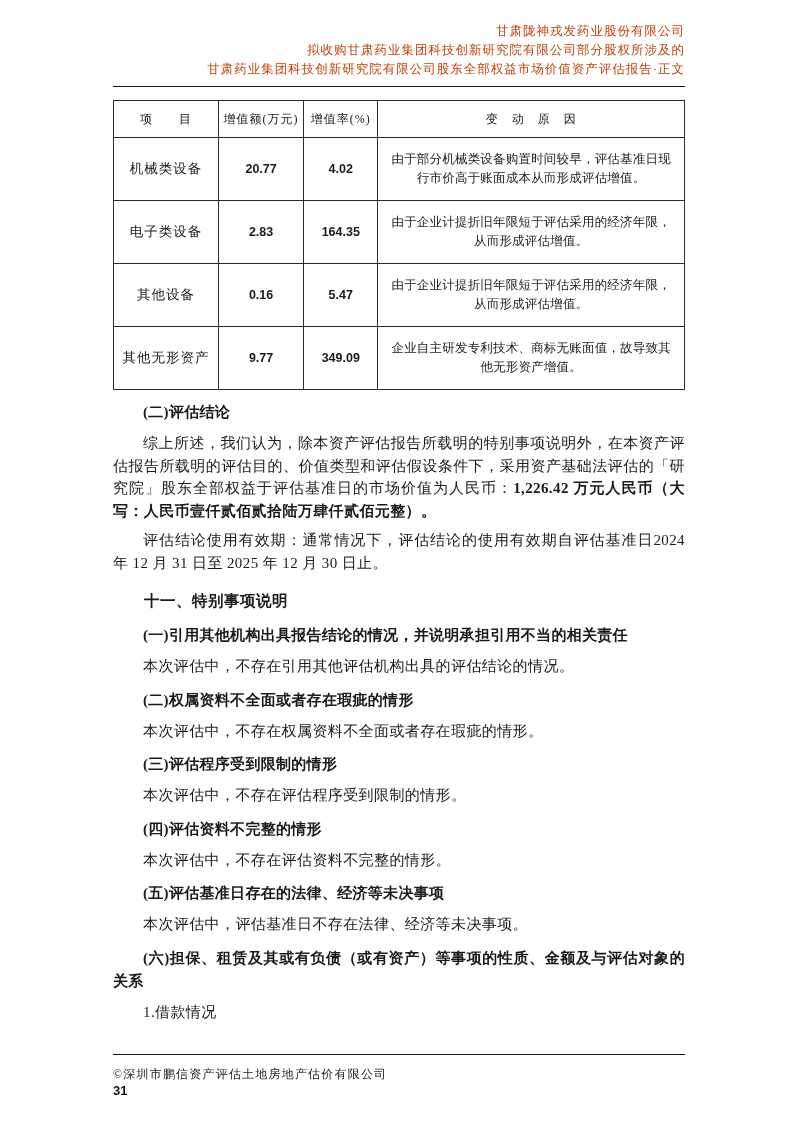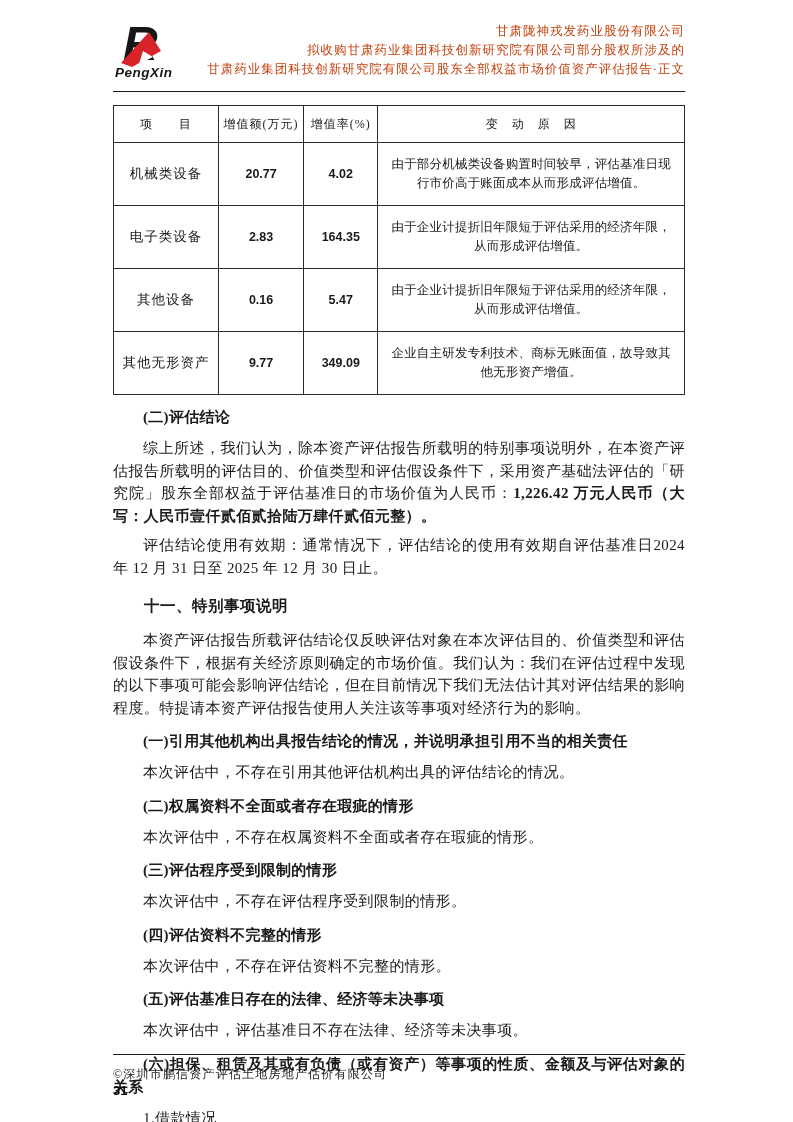--- a/index.html
+++ b/index.html
@@ -45,28 +45,20 @@
   .footer-company { font-size: 12px; letter-spacing: 1.2px; color: #222; }
   .footer-page { font-family: "Liberation Sans", sans-serif; font-size: 13px; font-weight: bold; padding-right: 16px; color: #111; }
 </style>
 </head>
 <body>
 
 <div class="page">
   <div class="content">
 
     <div class="hdr">
-      <div class="logo">
-        <svg width="82" height="62" viewBox="0 0 82 62">
-          <text x="10" y="42" font-family="Liberation Sans, sans-serif" font-size="48" font-weight="bold" font-style="italic" fill="#161616">R</text>
-          <polygon points="8,45 36,14 48,33 19,49" fill="#d9232a"></polygon>
-          <polygon points="30,33 40,39 26,46" fill="#ffffff"></polygon>
-          <text x="2" y="59" font-family="Liberation Sans, sans-serif" font-size="13.5" font-weight="bold" font-style="italic" letter-spacing="0.5" fill="#161616">PengXin</text>
-        </svg>
-      </div>
       <div class="hdr-lines">
         <div>甘肃陇神戎发药业股份有限公司</div>
         <div>拟收购甘肃药业集团科技创新研究院有限公司部分股权所涉及的</div>
         <div>甘肃药业集团科技创新研究院有限公司股东全部权益市场价值资产评估报告·正文</div>
       </div>
     </div>
     <div class="hdr-rule"></div>
 
     <table class="val">
       <colgroup>
@@ -109,21 +101,20 @@
             <td class="reason">企业自主研发专利技术、商标无账面值，故导致其他无形资产增值。</td>
           </tr>
         </tbody>
     </table>
 
     <div class="docbody">
         <div class="h2"><span>(二)评估结论</span></div>
         <div class="p"><span>综上所述，我们认为，除本资产评估报告所载明的特别事项说明外，在本资产评估报告所载明的评估目的、价值类型和评估假设条件下，采用资产基础法评估的「研究院」股东全部权益于评估基准日的市场价值为人民币：</span><span class="b">1,226.42 万元人民币（大写：人民币壹仟贰佰贰拾陆万肆仟贰佰元整）。</span></div>
         <div class="p"><span>评估结论使用有效期：通常情况下，评估结论的使用有效期自评估基准日2024 年 12 月 31 日至 2025 年 12 月 30 日止。</span></div>
         <div class="h1"><span>十一、特别事项说明</span></div>
-        <div class="p"><span>本资产评估报告所载评估结论仅反映评估对象在本次评估目的、价值类型和评估假设条件下，根据有关经济原则确定的市场价值。我们认为：我们在评估过程中发现的以下事项可能会影响评估结论，但在目前情况下我们无法估计其对评估结果的影响程度。特提请本资产评估报告使用人关注该等事项对经济行为的影响。</span></div>
         <div class="h2"><span>(一)引用其他机构出具报告结论的情况，并说明承担引用不当的相关责任</span></div>
         <div class="p"><span>本次评估中，不存在引用其他评估机构出具的评估结论的情况。</span></div>
         <div class="h2"><span>(二)权属资料不全面或者存在瑕疵的情形</span></div>
         <div class="p"><span>本次评估中，不存在权属资料不全面或者存在瑕疵的情形。</span></div>
         <div class="h2"><span>(三)评估程序受到限制的情形</span></div>
         <div class="p"><span>本次评估中，不存在评估程序受到限制的情形。</span></div>
         <div class="h2"><span>(四)评估资料不完整的情形</span></div>
         <div class="p"><span>本次评估中，不存在评估资料不完整的情形。</span></div>
         <div class="h2"><span>(五)评估基准日存在的法律、经济等未决事项</span></div>
         <div class="p"><span>本次评估中，评估基准日不存在法律、经济等未决事项。</span></div>

